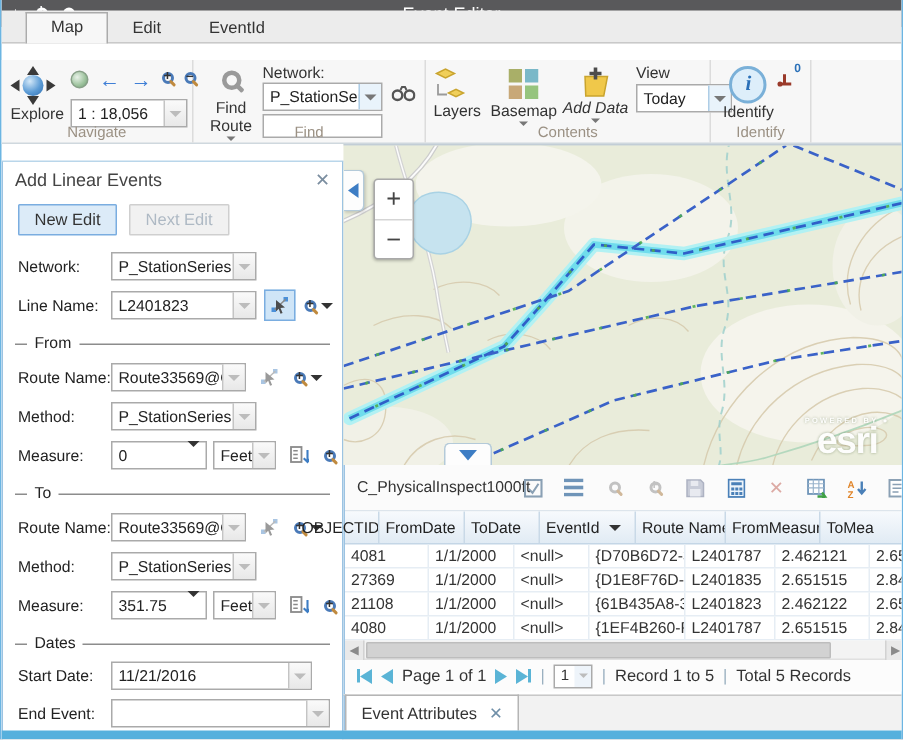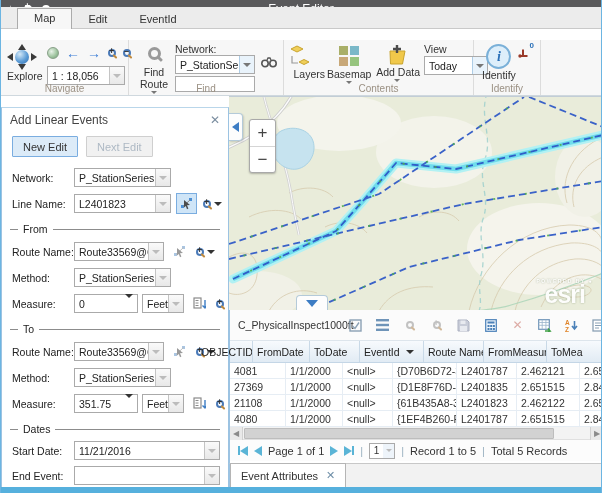--- a/index.html
+++ b/index.html
@@ -189,41 +189,41 @@
             <circle cx="4" cy="6.5" r="3.2" fill="none" stroke="#555" stroke-width="1.6"></circle>
             <circle cx="12" cy="6.5" r="3.2" fill="none" stroke="#555" stroke-width="1.6"></circle>
             <path d="M6 3 L7 1 L9 1 L10 3" fill="none" stroke="#555" stroke-width="1.3"></path>
           </svg>
       </span>
       <input style="position: absolute; left: 46px; top: 36px; width: 80px; height: 16px; border: 1px solid rgb(170, 170, 170); font-size: 10px; padding: 0px 3px;" value="">
       <div class="glabel">Find</div>
     </div>
 
     <div class="rgroup" style="left:283px;width:190px;">
-      <div style="position:absolute;left:5px;top:4px;text-align:right;width:36px;">
+      <div style="position:absolute;left:5px;top:4px;text-align:left;width:36px;">
         <svg width="24" height="24" viewBox="0 0 24 24">
           <path d="M3 12 v7 h6" fill="none" stroke="#9a9a9a" stroke-width="1.2"></path>
           <path d="M2 5 l6 -3 l6 3 l-6 3 z" fill="#f0cf5a" stroke="#c9a42e" stroke-width="1"></path>
           <path d="M10 18 l5 -2.5 l5 2.5 l-5 2.5 z" fill="#f0cf5a" stroke="#c9a42e" stroke-width="1"></path>
         </svg>
         <div class="ctrl-label">Layers</div>
       </div>
       <div style="position:absolute;left:43px;top:4px;text-align:center;width:44px;">
         <svg width="20" height="20" viewBox="0 0 20 20" style="margin:2px auto 2px auto;">
           <rect x="0" y="0" width="9" height="9" fill="#a9af68"></rect>
             <rect x="11" y="0" width="9" height="9" fill="#7ab8c8"></rect>
           <rect x="0" y="11" width="9" height="9" fill="#c8a878"></rect>
             <rect x="11" y="11" width="9" height="9" fill="#96c47e"></rect>
         </svg>
         <div class="ctrl-label">Basemap</div>
         <div style="display:flex;justify-content:center;margin-top:1px;">
             <span class="car" style="border-left-width:3px;border-right-width:3px;border-top-width:3px;"></span>
           </div>
       </div>
-      <div style="position:absolute;left:90px;top:4px;text-align:right;width:46px;">
+      <div style="position:absolute;left:90px;top:4px;text-align:center;width:46px;font-style:italic;">
         <svg width="24" height="22" viewBox="0 0 24 22" style="margin:0 auto;">
           <path d="M5 7 h15 l-2.5 13 h-12 z" fill="#f0c84a" stroke="#c9a42e" stroke-width="1"></path>
           <path d="M12 1 v8 M8 5 h8" stroke="#4c4c4c" stroke-width="2.4"></path>
         </svg>
         <div class="ctrl-label">Add Data</div>
         <div style="display:flex;justify-content:center;margin-top:1px;">
             <span class="car" style="border-left-width:3px;border-right-width:3px;border-top-width:3px;"></span>
           </div>
       </div>
       <div class="ctrl-label" style="position:absolute;left:140px;top:3px;">View Date:</div>
@@ -429,21 +429,21 @@
     </div>
 
     <div class="sect">
       <span class="ln s"></span>
         <span class="st">Dates</span>
         <span class="ln e"></span>
     </div>
 
     <div class="frow">
       <span class="lab">Start Date:</span>
-      <div class="combo" style="width:146px;">
+      <div class="combo" style="width:134px;">
         <span class="cval">11/21/2016</span>
         <span class="cbtn">
             <span class="car dis"></span>
           </span>
       </div>
     </div>
     <div class="frow">
       <span class="lab">End Event:</span>
       <div class="combo" style="width:146px;">
         <span class="cval"></span>

